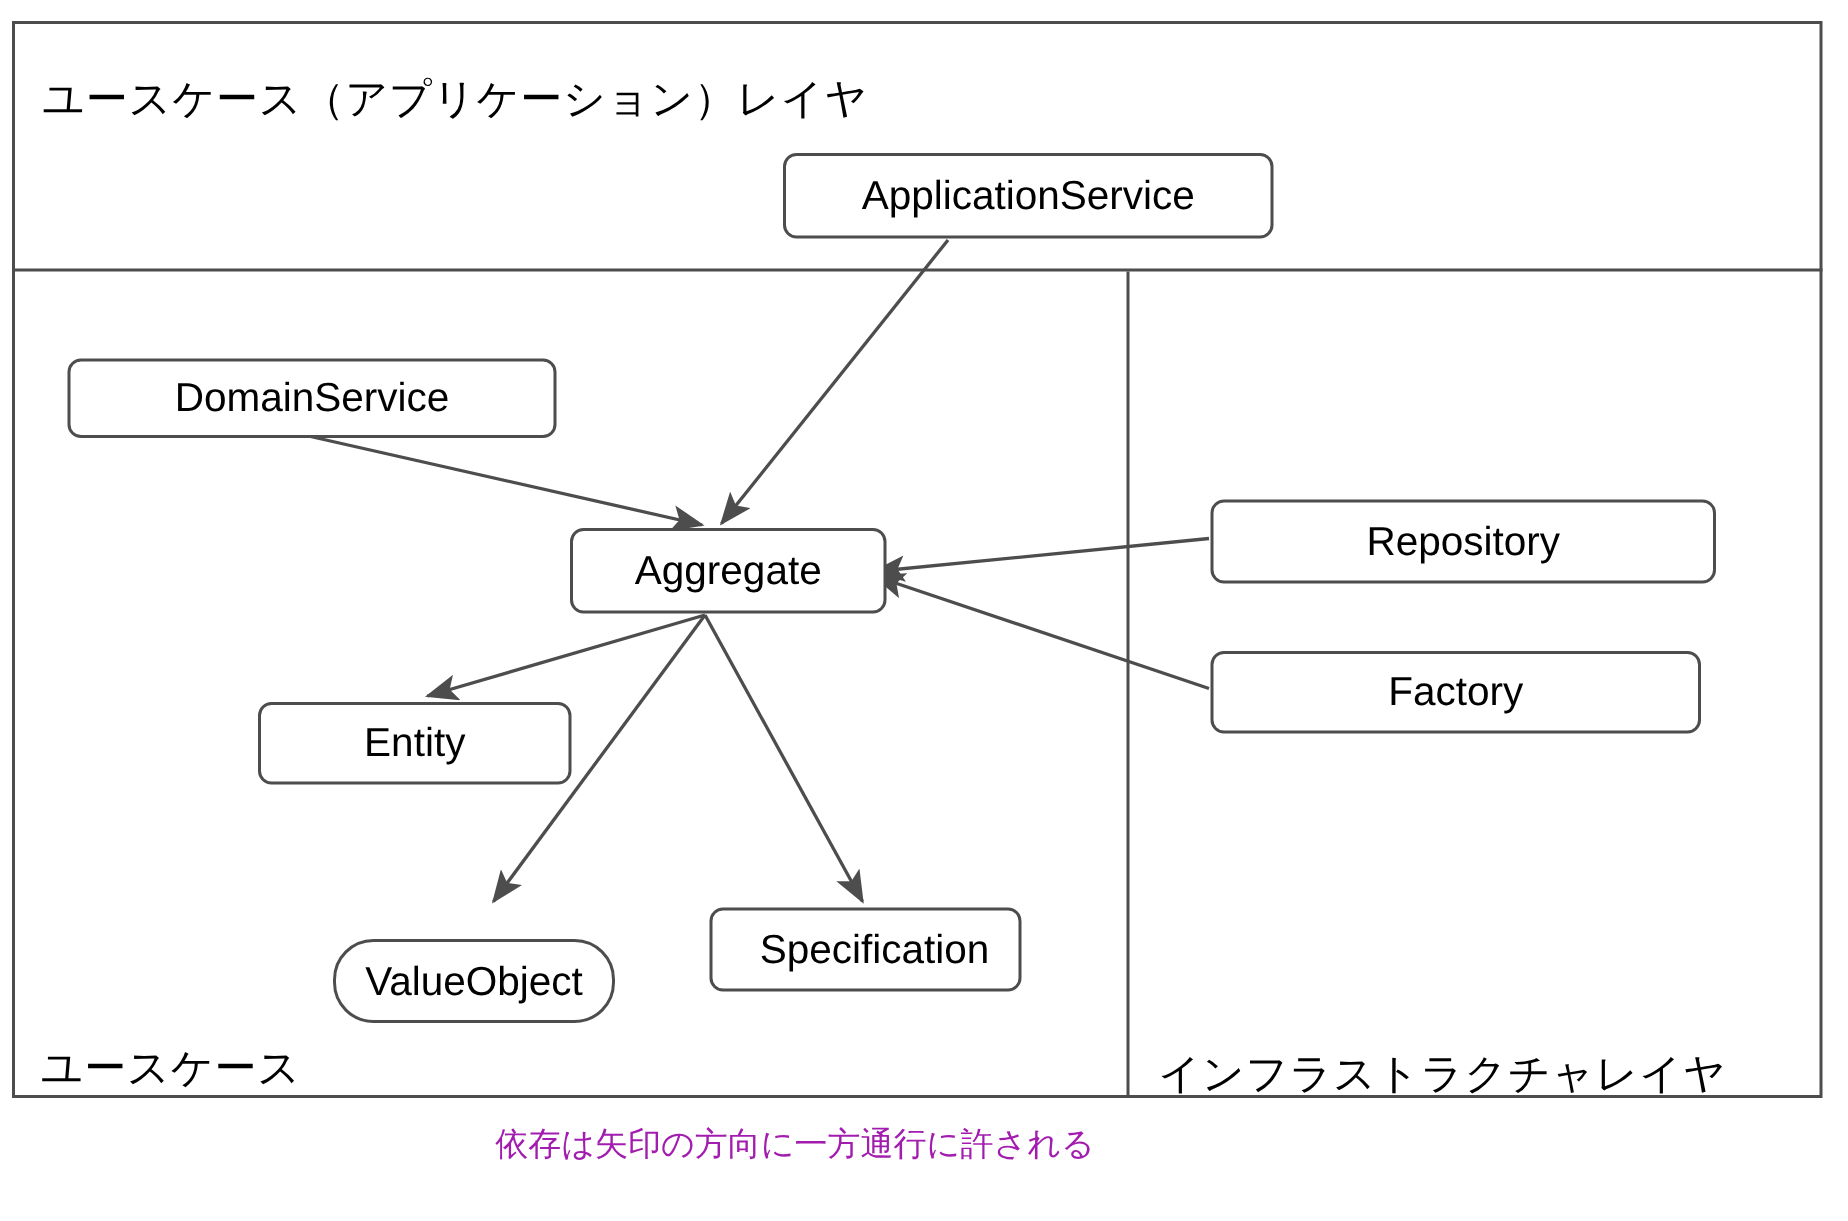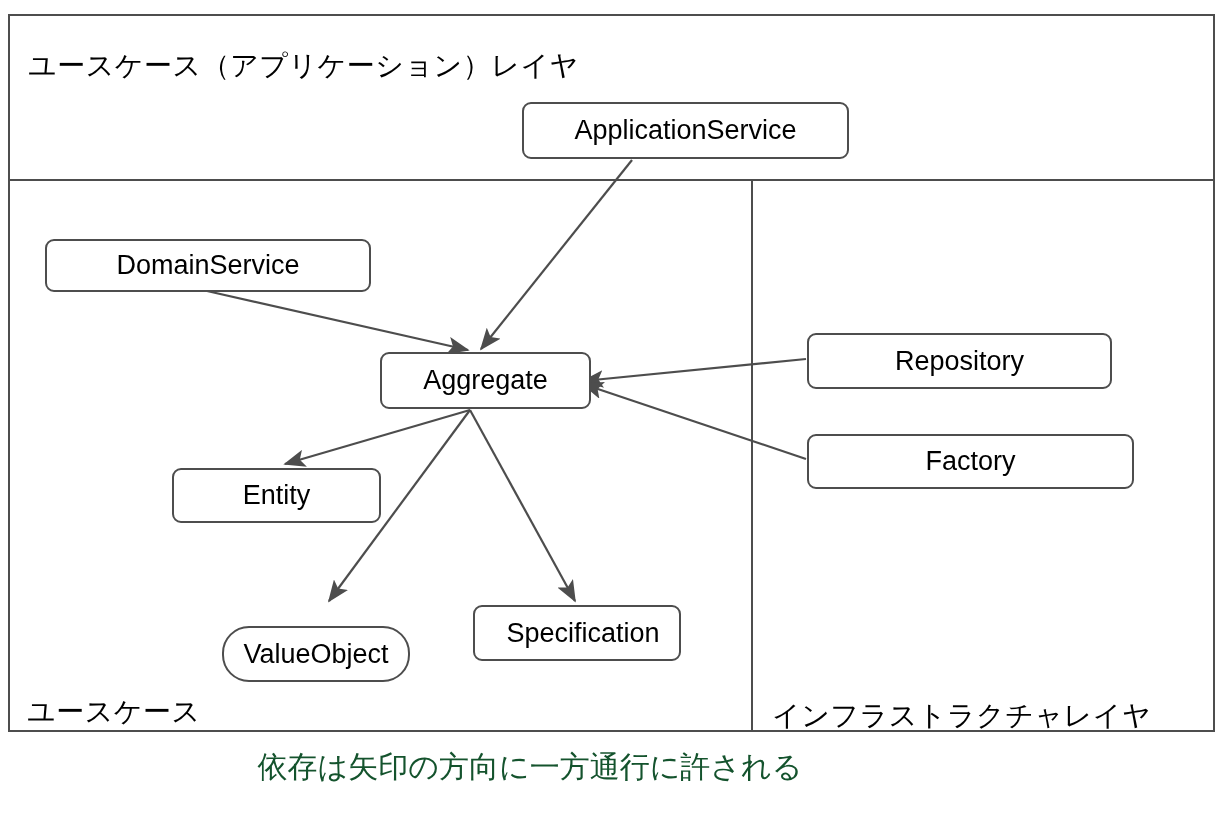--- a/index.html
+++ b/index.html
@@ -73,41 +73,41 @@
     justify-content: center;
     white-space: nowrap;
     z-index: 3;
   }
   #node-applicationservice { left: 522px; top: 102px; width: 327px; height: 57px; }
   #node-domainservice      { left: 45px;  top: 239px; width: 326px; height: 53px; }
   #node-aggregate          { left: 380px; top: 352px; width: 211px; height: 57px; }
   #node-entity             { left: 172px; top: 468px; width: 209px; height: 55px; }
   #node-valueobject        { left: 222px; top: 626px; width: 188px; height: 56px; border-radius: 27px; }
   #node-specification      { left: 473px; top: 605px; width: 208px; height: 56px; padding-left: 12px; }
-  #node-repository         { left: 807px; top: 333px; width: 305px; height: 56px; }
+  #node-repository         { left: 807px; top: 333px; width: 337px; height: 56px; }
   #node-factory            { left: 807px; top: 434px; width: 327px; height: 55px; }
   
   #edges {
     position: absolute;
     left: 0;
     top: 0;
     width: 1232px;
     height: 814px;
     z-index: 2;
     pointer-events: none;
   }
   
   #caption {
     position: absolute;
     left: 0;
     top: 752px;
     width: 1060px;
     text-align: center;
-    color: #14532d;
-    font-size: 30px;
+    color: #a21caf;
+    font-size: 22px;
     line-height: 1;
     white-space: nowrap;
   }
 </style>
 </head>
 <body>
 
 <div id="stage">
 
   <div class="frame"></div>

